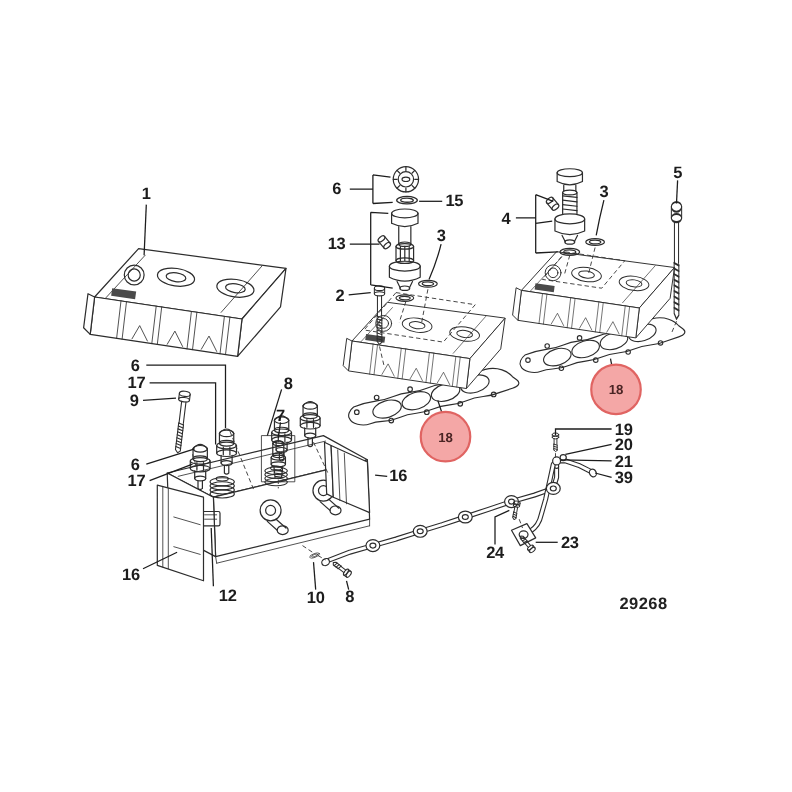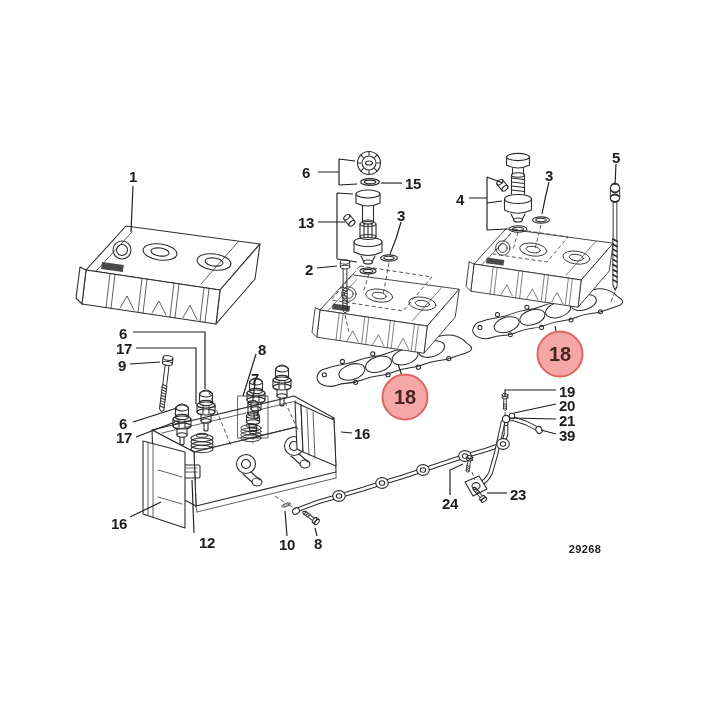--- a/index.html
+++ b/index.html
@@ -16,26 +16,26 @@
   .tube{fill:none;stroke:#2d2d2d;stroke-width:4.6;stroke-linejoin:round;stroke-linecap:round;}
   .tubein{fill:none;stroke:#ffffff;stroke-width:2.6;stroke-linejoin:round;stroke-linecap:round;}
   .callout{
     position:absolute;transform:translate(-50%,-50%);
     font-weight:700;font-size:15px;line-height:1;color:#1c1c1c;letter-spacing:-0.3px;
     white-space:nowrap;
   }
   .highlight{
     position:absolute;width:47px;height:47px;border-radius:50%;
     transform:translate(-50%,-50%);display:flex;align-items:center;justify-content:center;
-    font-weight:700;font-size:20px;border:2px solid #e06462;box-sizing:border-box;
+    font-weight:700;font-size:12px;border:2px solid #e06462;box-sizing:border-box;
     background:#f4a7a6;color:#4a2424;
   }
   .drawno{
     position:absolute;transform:translate(-50%,-50%);
-    font-weight:700;font-size:11px;color:#222;letter-spacing:.4px;
+    font-weight:700;font-size:15px;color:#222;letter-spacing:.4px;
   }
 </style>
 </head>
 <body>
 
 <div class="stage">
 
 <svg width="720" height="720" viewBox="0 0 720 720">
   <defs>
 

